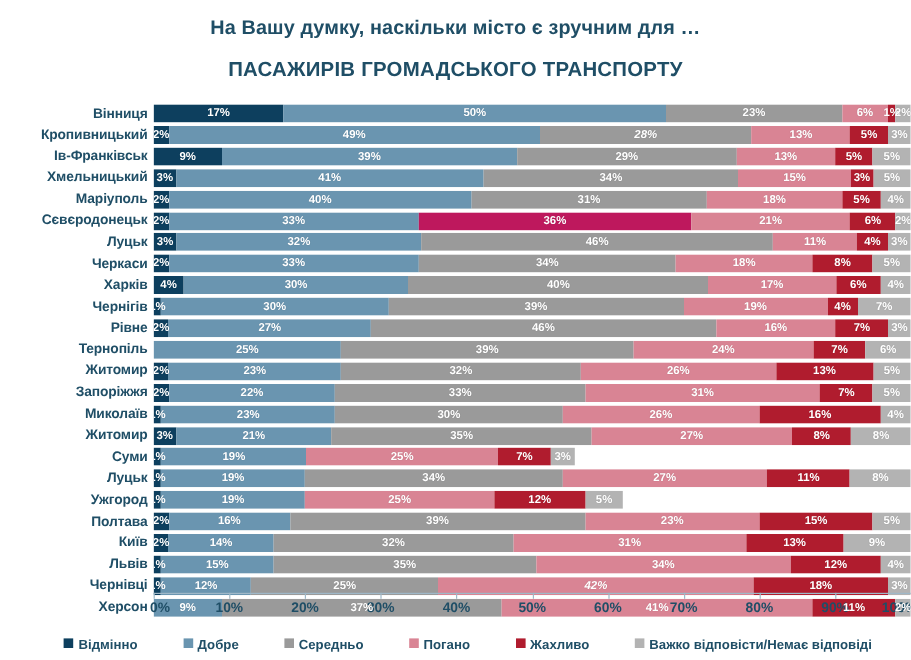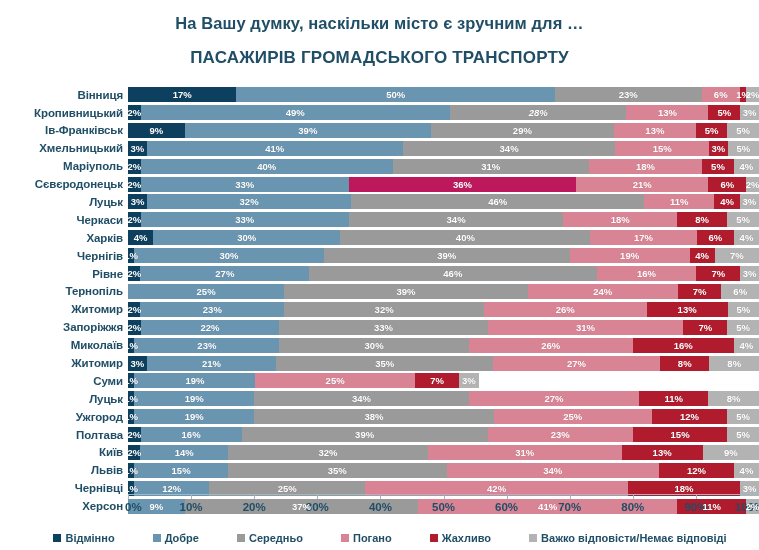--- a/index.html
+++ b/index.html
@@ -80,21 +80,21 @@
     white-space:nowrap;
   }
 
   
   .legend{
     position:absolute;left:0;right:0;bottom:6px;
     display:flex;justify-content:center;align-items:center;
     gap:17px;
     padding-top:5px;
   }
-  .legend-item{display:flex;align-items:center;gap:4px;padding-left:21px;}
+  .legend-item{display:flex;align-items:flex-start;gap:4px;padding-left:21px;}
   .legend-swatch{width:8px;height:8px;flex:0 0 8px;}
   .legend-label{font-size:11px;font-weight:bold;color:#1f4e66;white-space:nowrap;}
 </style>
 </head>
 <body>
 
 <div id="chart-root">
 
   <div class="title-block">
     <div class="title-main">На Вашу думку, наскільки місто є зручним для …</div>
@@ -513,23 +513,20 @@
         </div>
         <div class="row">
           <div class="row-label">Ужгород</div>
           <div class="bar">
             <div class="seg" style="background: rgb(13, 63, 94); width: 1%;">
               <span>1%</span>
             </div>
             <div class="seg" style="background: rgb(106, 149, 176); width: 19%;">
               <span>19%</span>
             </div>
-            <div class="seg" style="background: rgb(154, 154, 154); width: 38%;">
-              <span style="color: rgb(255, 255, 255);">38%</span>
-            </div>
             <div class="seg" style="background: rgb(217, 132, 148); width: 25%;">
               <span>25%</span>
             </div>
             <div class="seg" style="background: rgb(176, 28, 46); width: 12%;">
               <span>12%</span>
             </div>
             <div class="seg" style="background: rgb(179, 179, 179); width: 5%;">
               <span style="color: rgb(255, 255, 255);">5%</span>
             </div>
           </div>
@@ -608,21 +605,21 @@
           <div class="bar">
             <div class="seg" style="background: rgb(13, 63, 94); width: 0.990099%;">
               <span>1%</span>
             </div>
             <div class="seg" style="background: rgb(106, 149, 176); width: 11.8812%;">
               <span>12%</span>
             </div>
             <div class="seg" style="background: rgb(154, 154, 154); width: 24.7525%;">
               <span style="color: rgb(255, 255, 255);">25%</span>
             </div>
-            <div class="seg" style="background: rgb(217, 132, 148); width: 41.5842%;">
+            <div class="seg" style="background: rgb(217, 132, 148); width: 41.5842%; font-style: italic;">
               <span>42%</span>
             </div>
             <div class="seg" style="background: rgb(176, 28, 46); width: 17.8218%;">
               <span>18%</span>
             </div>
             <div class="seg" style="background: rgb(179, 179, 179); width: 2.9703%;">
               <span style="color: rgb(255, 255, 255);">3%</span>
             </div>
           </div>
         </div>

